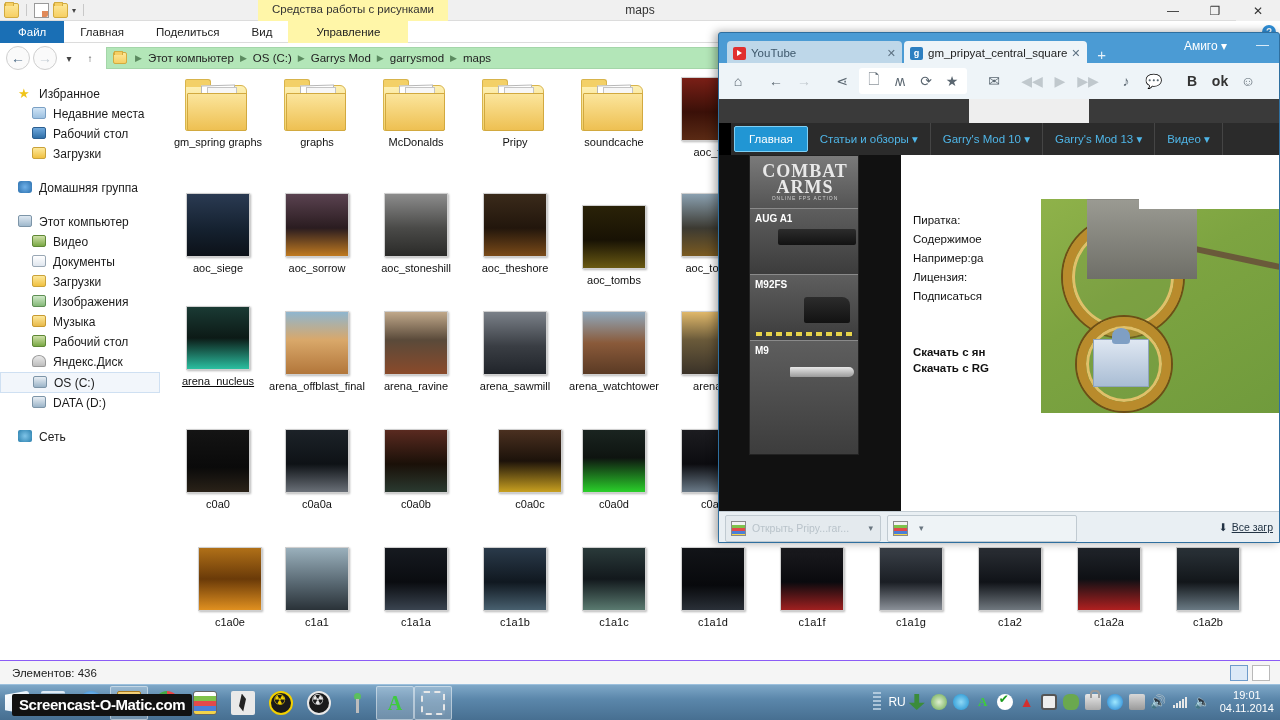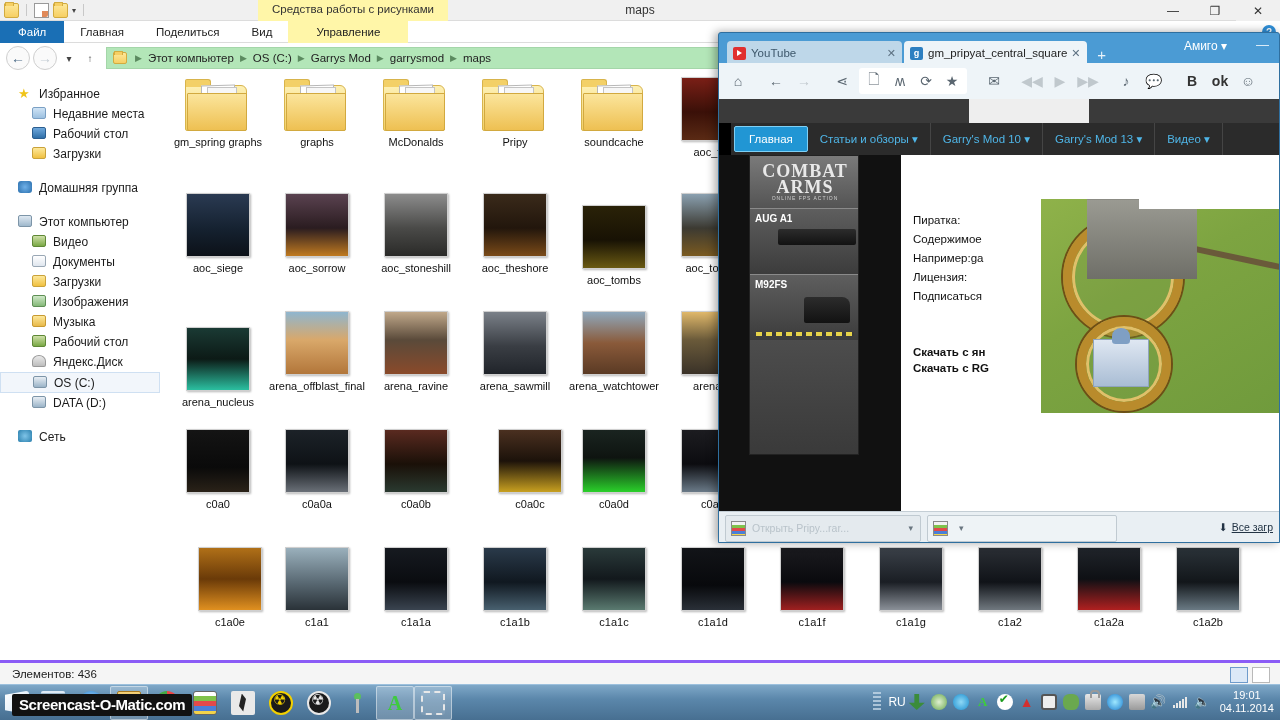--- a/index.html
+++ b/index.html
@@ -171,21 +171,21 @@
     border:1px solid #d2a93f; border-radius:1px 1px 2px 2px;
   }
   .cap {
     margin-top:5px; font-size:11px; color:#111; line-height:13px;
     width:100px; word-wrap:break-word; overflow:hidden;
   }
 
   
   .statusbar {
     position:absolute; left:0; top:660px; width:1280px; height:24px;
-    background:#f5f5f5; border-top:3px solid #8b5cf6;
+    background:#f5f5f5; border-top:1px solid #8b5cf6;
     display:flex; align-items:center; padding-left:12px;
     font-size:11.5px; color:#222;
   }
   .status-views { position:absolute; right:10px; top:4px; display:flex; gap:4px; }
   .vbtn { width:18px; height:16px; border:1px solid #b9b9b9; background:#fff; position:relative; }
   .vbtn.active { background:#dce9f7; border-color:#6e9bcb; }
 
   
   #browser {
     position:absolute; left:718px; top:32px; width:562px; height:511px;
@@ -311,21 +311,21 @@
   .tooltip-white { position:absolute; right:0; top:28px; width:142px; height:26px; background:#fff; }
 
   .br-dlbar {
     position:absolute; left:0; top:478px; width:562px; height:33px;
     background:#e9eff3; border-top:1px solid #c4ced5; display:flex; align-items:center; padding:0 6px;
   }
   .dl-item {
     height:27px; display:flex; align-items:center; background:#dfe6eb;
     border:1px solid #c0cad1; border-radius:2px; margin-right:6px; padding:0 2px 0 5px;
   }
-  .dl-item.first { width:196px; background:#e4eaee; }
+  .dl-item.first { width:156px; background:#e4eaee; }
   .dl-item.second { width:190px; background:#eef3f6; }
   .rar-ico {
     width:15px; height:15px; margin-right:6px; flex:0 0 15px;
     background:linear-gradient(#f2f2f2 0 3px,#7fc24a 3px 6px,#e24a4a 6px 9px,#4a7fd8 9px 12px,#f2d34a 12px 15px);
     border:1px solid #8a8a8a;
   }
   .dl-txt { flex:1; overflow:hidden; }
   .dl-name { font-size:10.5px; color:#222; white-space:nowrap; line-height:12px; }
   .dl-name.faded { color:#b9c3ca; }
   .dl-sub { font-size:10px; color:#4a5560; line-height:12px; }
@@ -616,21 +616,21 @@
           <div class="cap">aoc_theshore</div>
         </div>
         <div class="cell" style="left: 404px; top: 130px;">
           <div class="thumb" style="background: linear-gradient(rgb(42, 34, 8), rgb(24, 18, 4) 55%, rgb(106, 90, 18));"></div>
           <div class="cap">aoc_tombs</div>
         </div>
         <div class="cell" style="left: 503px; top: 118px;">
           <div class="thumb" style="background: linear-gradient(rgb(138, 160, 176), rgb(60, 58, 50) 55%, rgb(122, 90, 32));"></div>
           <div class="cap">aoc_tourn t</div>
         </div>
-        <div class="cell" style="left: 8px; top: 252px;">
+        <div class="cell" style="left: 8px; top: 231px; text-decoration: underline;">
           <div class="thumb" style="background: linear-gradient(rgb(26, 58, 52), rgb(12, 26, 22) 50%, rgb(43, 191, 160));"></div>
           <div class="cap">arena_nucleus</div>
         </div>
         <div class="cell" style="left: 107px; top: 236px;">
           <div class="thumb" style="background: linear-gradient(rgb(143, 182, 207), rgb(217, 168, 106) 45%, rgb(178, 118, 58));"></div>
           <div class="cap">arena_offblast_final</div>
         </div>
         <div class="cell" style="left: 206px; top: 236px;">
           <div class="thumb" style="background: linear-gradient(rgb(192, 168, 138), rgb(90, 74, 58) 45%, rgb(138, 74, 42));"></div>
           <div class="cap">arena_ravine</div>
@@ -794,20 +794,24 @@
           <div class="l2">ONLINE FPS ACTION</div>
         </div>
         <div class="ad-row" style="top:52px;">
           <span class="wname">AUG A1</span>
           <span class="gun"></span>
         </div>
         <div class="ad-row" style="top:118px;">
           <span class="wname">M92FS</span>
           <span class="gun pistol"></span>
           <span class="ad-yellow"></span>
+        </div>
+        <div class="ad-row" style="top:184px;height:116px;">
+          <span class="wname">M9</span>
+          <span class="gun knife"></span>
         </div>
       </div>
 
       <div class="article">
         <div class="art-block">
           <div class="art-line">Пиратка:</div>
           <div class="art-line">Содержимое</div>
           <div class="art-line">Например:ga</div>
           <div class="art-line">Лицензия:</div>
           <div class="art-line">Подписаться</div>

